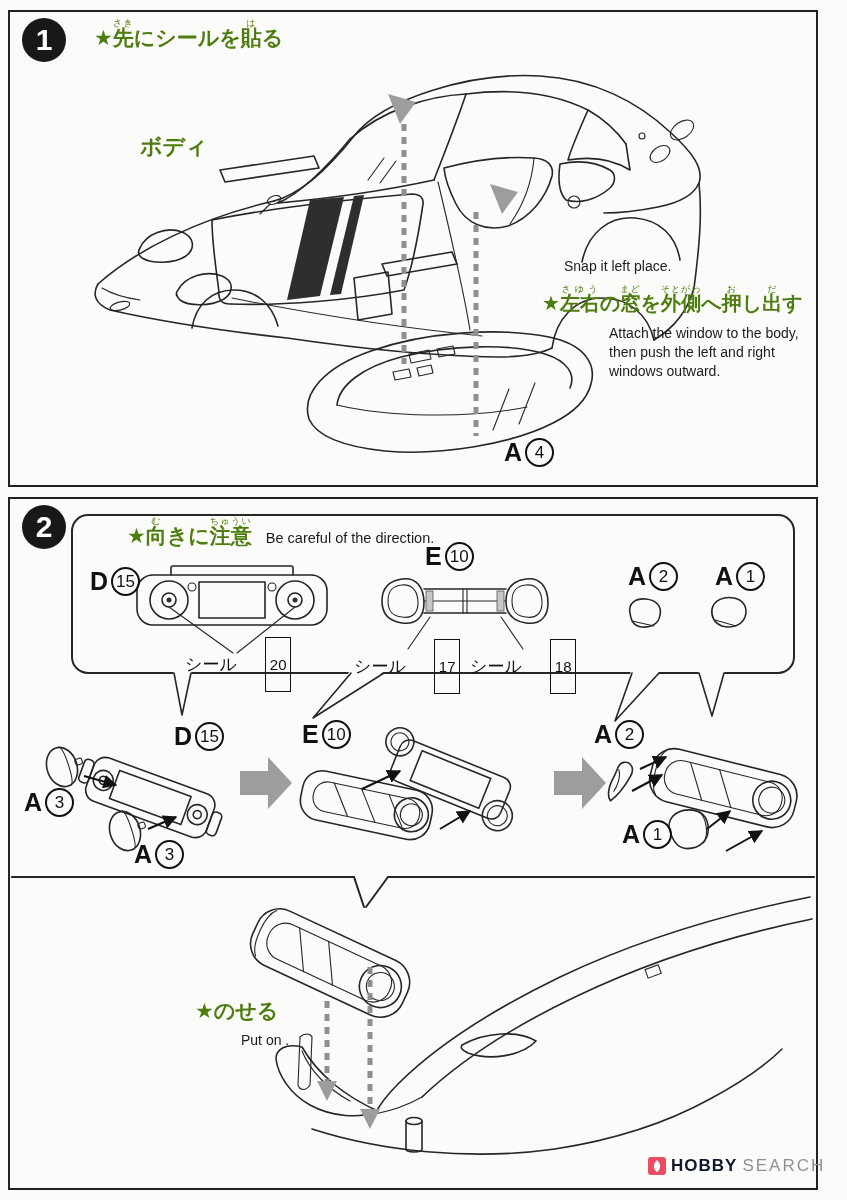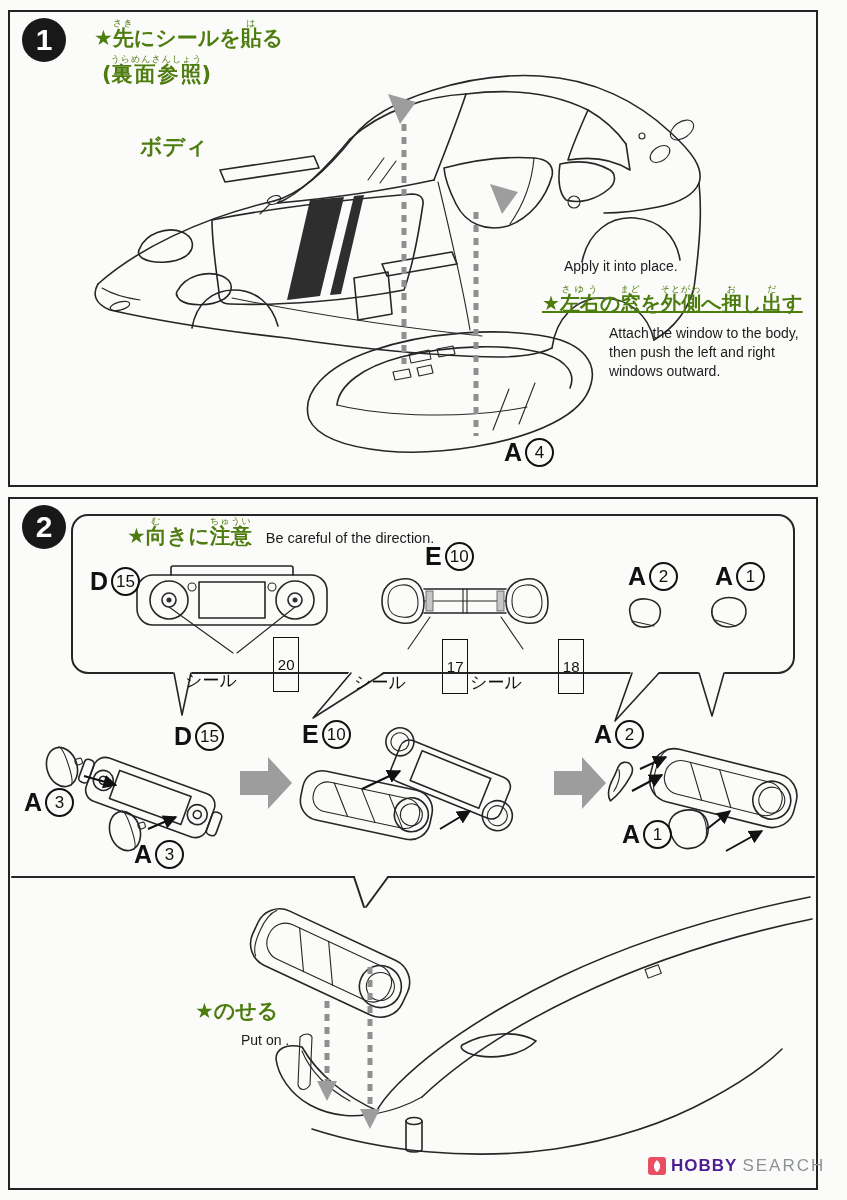--- a/index.html
+++ b/index.html
@@ -15,33 +15,33 @@
   .en{font-family:"Liberation Sans",sans-serif;font-size:14px;line-height:19px;color:#1c1c1c;}
   ruby rt{font-size:9px;font-weight:400;letter-spacing:1px;}
   .abs{position:absolute;}
   
   .pl{position:absolute;display:flex;align-items:center;gap:3px;
       font:700 25px "Liberation Sans",sans-serif;color:#111;}
   .pl .c{box-sizing:border-box;min-width:29px;height:29px;padding:0 2px;border:2px solid #111;
          border-radius:50%;display:flex;align-items:center;justify-content:center;
          font:400 17px "Liberation Sans",sans-serif;}
   
-  .st{position:absolute;display:flex;align-items:flex-end;gap:8px;
+  .st{position:absolute;display:flex;align-items:center;gap:0;
       font:500 17px "DejaVu Sans",sans-serif;color:#111;}
   .st .b{border:1.8px solid #111;padding:16px 4px;height:21px;display:flex;align-items:center;
          font:400 15px "Liberation Sans",sans-serif;margin-left:28px;}
   svg .ln{fill:none;stroke:#262626;stroke-width:1.6;stroke-linecap:round;stroke-linejoin:round;}
   svg .thin{stroke-width:1.1;}
   svg .dark{fill:#2e2e2e;stroke:none;}
   svg .gray{fill:#9d9d9d;stroke:none;}
   svg .mask{fill:#fbfbf9;stroke:none;}
   svg .dash{fill:none;stroke:#8f8f8f;stroke-width:5;stroke-dasharray:7 6;stroke-linecap:butt;}
   svg .pad{fill:#c6c6c6;stroke:#555;stroke-width:.8;}
   .watermark{position:absolute;left:648px;top:1156px;display:flex;align-items:center;gap:5px;z-index:5;}
-  .wm-hobby{font:700 17px "Liberation Sans",sans-serif;color:#4c1d95;letter-spacing:1px;text-align:center;}
+  .wm-hobby{font:700 17px "Liberation Sans",sans-serif;color:#0f172a;letter-spacing:1px;text-align:center;}
   .wm-search{font:500 17px "Liberation Sans",sans-serif;color:#8e9296;letter-spacing:2px;}
 </style>
 </head>
 <body>
 
 <div class="page">
 
   <section class="panel p1">
 
     <svg width="806" height="473" viewBox="0 0 806 473">
@@ -118,30 +118,27 @@
     </svg>
 
     <div class="badge" style="left:12px;top:6px;">
       <span>1</span>
     </div>
 
     <div class="abs" style="left:84px;top:6px;">
       <div class="jp" style="font-size:21px;">
         <span>★</span><ruby><span>先</span><rt>さき</rt></ruby><span>にシールを</span><ruby><span>貼</span><rt>は</rt></ruby><span>る</span>
       </div>
-      <div class="jp" style="font-size:21px;margin:2px 0 4px 8px;">
-        <span>(</span><ruby><span>裏面参照</span><rt>うらめんさんしょう</rt></ruby><span>)</span>
-      </div>
     </div>
 
     <div class="abs jp" style="left:130px;top:120px;font-size:22px;">ボディ</div>
 
-    <div class="abs en" style="left:554px;top:245px;">Apply it into place.</div>
-
-    <div class="abs jp" style="left:532px;top:272px;font-size:20px;text-decoration:underline;">
+    <div class="abs en" style="left:554px;top:245px;">Snap it left place.</div>
+
+    <div class="abs jp" style="left:532px;top:272px;font-size:20px;">
       <span>★</span><ruby><span>左右</span><rt>さゆう</rt></ruby><span>の</span><ruby><span>窓</span><rt>まど</rt></ruby><span>を</span><ruby><span>外側</span><rt>そとがわ</rt></ruby><span>へ</span><ruby><span>押</span><rt>お</rt></ruby><span>し</span><ruby><span>出</span><rt>だ</rt></ruby><span>す</span>
     </div>
     <div class="abs en" style="left:599px;top:312px;">
       <div>Attach the window to the body,</div>
       <div>then push the left and right</div>
       <div>windows outward.</div>
     </div>
 
     <div class="pl" style="left:494px;top:426px;">
       <span>A</span>

